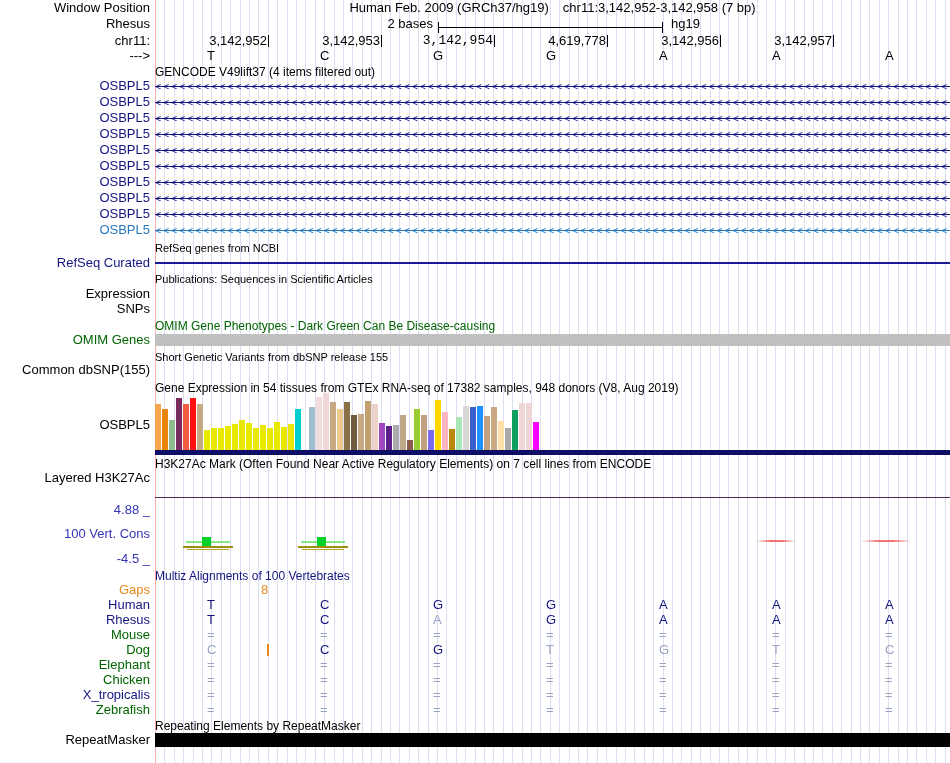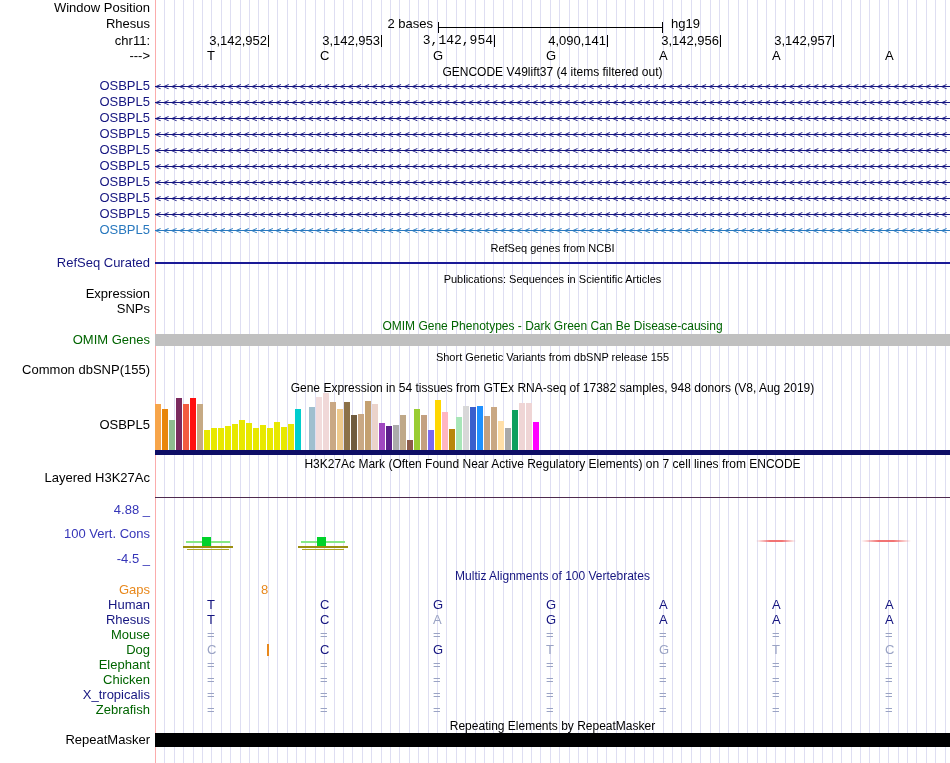--- a/index.html
+++ b/index.html
@@ -2,53 +2,56 @@
 <html><head>
 <meta charset="utf-8">
 <style>
   html,body{margin:0;padding:0;background:#fff;}
   #canvas{position:relative;width:950px;height:763px;background:#fff;
           font-family:"Liberation Sans",sans-serif;overflow:hidden;color:#000;}
   .grid{position:absolute;left:155px;top:0;width:795px;height:763px;
         background:repeating-linear-gradient(to right,#DEDEF2 0,#DEDEF2 1px,transparent 1px,transparent 9.4px);}
   .startline{position:absolute;left:155px;top:0;width:1px;height:763px;background:#FBACAC;}
   .lbl{position:absolute;right:800px;white-space:nowrap;font-size:13px;line-height:14px;text-align:right;}
-  .ctr{position:absolute;left:155px;width:795px;text-align:center;white-space:nowrap;line-height:13px;}
+  .ctr{position:absolute;left:155px;width:795px;white-space:nowrap;line-height:13px;}
   .t12{font-size:12px;} .t11{font-size:11px;}
   .c-black{color:#000;} .c-navy{color:#151580;}
   .c-green{color:#006400;} .c-consblue{color:#3535B8;} .c-orange{color:#E8881C;}
   .hline{position:absolute;left:155px;width:795px;}
   .mz{position:absolute;font-size:13px;line-height:14px;white-space:nowrap;}
   .tick{position:absolute;width:1px;background:#000;}
   .assembly-row{position:absolute;left:155px;top:1px;width:795px;text-align:center;font-size:13px;line-height:14px;white-space:nowrap;}
   .assembly-row span{margin:0 7px;}
 </style>
 </head>
 <body>
 
 <div id="canvas">
   <div class="grid"></div>
   <div class="startline"></div>
 
   <div class="lbl c-black" style="top:1px">Window Position</div>
+  <div class="assembly-row">
+    <span>Human Feb. 2009 (GRCh37/hg19)</span><span>chr11:3,142,952-3,142,958 (7 bp)</span>
+  </div>
   <div class="lbl c-black" style="top:17px">Rhesus</div>
   <div style="position:absolute;right:517px;top:17px;font-size:13px;line-height:14px">2 bases</div>
   <div style="position:absolute;left:438px;top:27px;width:225px;height:1px;background:#000"></div>
   <div class="tick" style="left:438px;top:22px;height:11px"></div>
   <div class="tick" style="left:662px;top:22px;height:11px"></div>
   <div style="position:absolute;left:671px;top:17px;font-size:13px;line-height:14px">hg19</div>
   <div class="lbl c-black" style="top:34px">chr11:</div>
   <div id="coord-ruler">
       <div style="position:absolute;right:683px;top:34px;font-size:13px;line-height:14px;white-space:nowrap;">3,142,952</div>
       <div style="position:absolute;left:268px;top:35px;width:1px;height:12px;background:#000;"></div>
       <div style="position:absolute;right:570px;top:34px;font-size:13px;line-height:14px;white-space:nowrap;">3,142,953</div>
       <div style="position:absolute;left:381px;top:35px;width:1px;height:12px;background:#000;"></div>
       <div style="position:absolute;right:457px;top:34px;font-size:13px;line-height:14px;white-space:nowrap;font-family:Liberation Mono, monospace;">3,142,954</div>
       <div style="position:absolute;left:494px;top:35px;width:1px;height:12px;background:#000;"></div>
-      <div style="position:absolute;right:344px;top:34px;font-size:13px;line-height:14px;white-space:nowrap;">4,090,141</div>
+      <div style="position:absolute;right:344px;top:34px;font-size:13px;line-height:14px;white-space:nowrap;">4,619,778</div>
       <div style="position:absolute;left:607px;top:35px;width:1px;height:12px;background:#000;"></div>
       <div style="position:absolute;right:231px;top:34px;font-size:13px;line-height:14px;white-space:nowrap;">3,142,956</div>
       <div style="position:absolute;left:720px;top:35px;width:1px;height:12px;background:#000;"></div>
       <div style="position:absolute;right:118px;top:34px;font-size:13px;line-height:14px;white-space:nowrap;">3,142,957</div>
       <div style="position:absolute;left:833px;top:35px;width:1px;height:12px;background:#000;"></div>
     </div>
   <div class="lbl c-black" style="top:49px">---&gt;</div>
   <div id="base-row">
       <div style="position:absolute;left:207px;top:49px;font-size:13px;line-height:14px;">T</div>
       <div style="position:absolute;left:320px;top:49px;font-size:13px;line-height:14px;">C</div>

